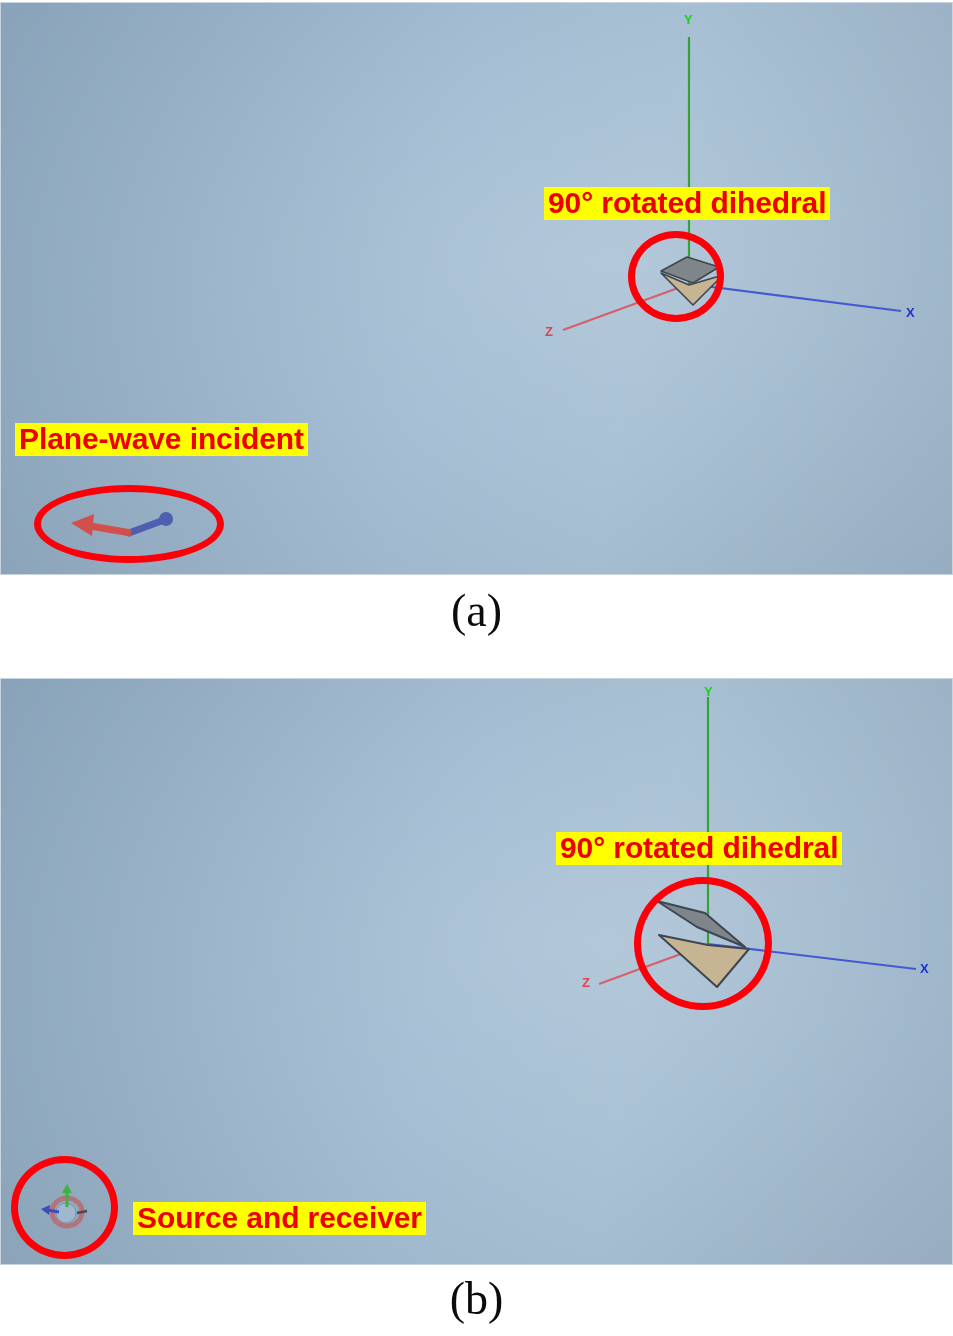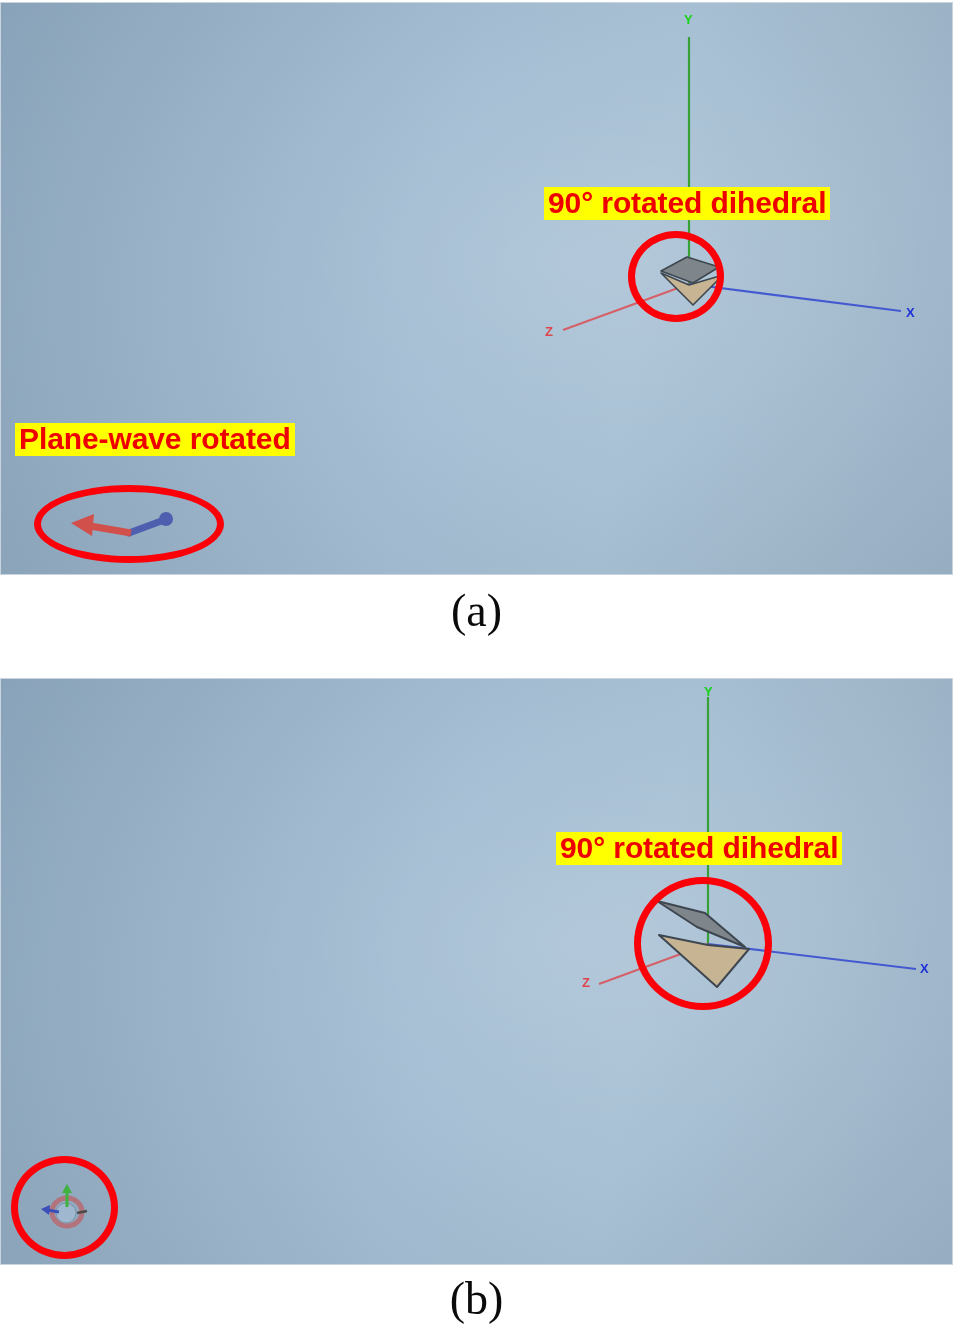--- a/index.html
+++ b/index.html
@@ -155,21 +155,21 @@
     </div>
 
     <span class="axis-label axis-y" style="left:683px; top:10px;">Y</span>
     <span class="axis-label axis-x" style="left:905px; top:303px;">X</span>
     <span class="axis-label axis-z" style="left:544px; top:322px;">Z</span>
 
     <div class="callout" style="left:627px; top:228px; width:96px; height:91px;"></div>
     <div class="callout" style="left:33px; top:482px; width:190px; height:78px;"></div>
 
     <div class="annot" style="left:543px; top:184px;">90° rotated dihedral</div>
-    <div class="annot" style="left:14px; top:420px;">Plane-wave rotated</div>
+    <div class="annot" style="left:14px; top:420px;">Plane-wave incident</div>
   </div>
 
   <div class="caption" id="caption-a">(a)</div>
 
   <div class="viewport" id="viewport-b">
 
     <div class="layer">
 
       <svg width="953" height="587" viewBox="0 0 953 587">
 
@@ -205,17 +205,18 @@
     </div>
 
     <span class="axis-label axis-y" style="left:703px; top:6px;">Y</span>
     <span class="axis-label axis-x" style="left:919px; top:283px;">X</span>
     <span class="axis-label axis-z" style="left:581px; top:297px;">Z</span>
 
     <div class="callout" style="left:633px; top:198px; width:138px; height:133px;"></div>
     <div class="callout" style="left:10px; top:477px; width:107px; height:103px;"></div>
 
     <div class="annot" style="left:555px; top:153px;">90° rotated dihedral</div>
+    <div class="annot" style="left:132px; top:523px;">Source and receiver</div>
   </div>
 
   <div class="caption" id="caption-b">(b)</div>
 
 </div>
 
 </body></html>

